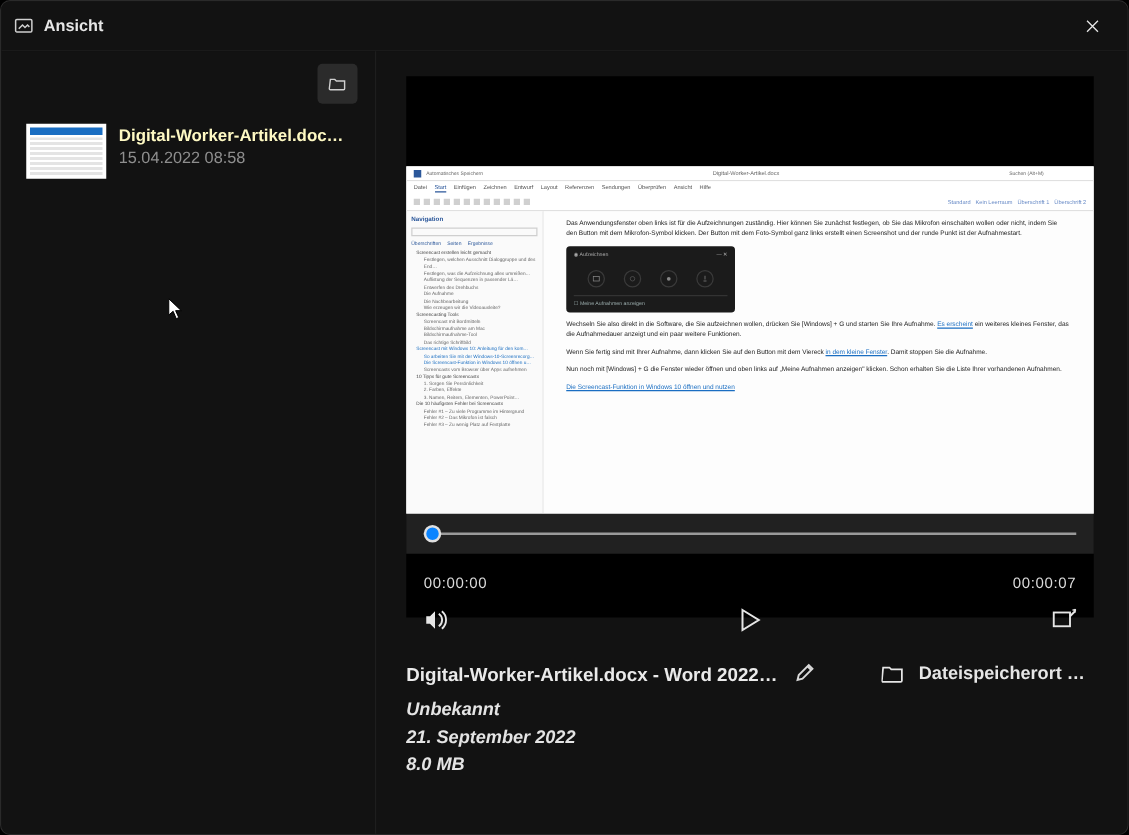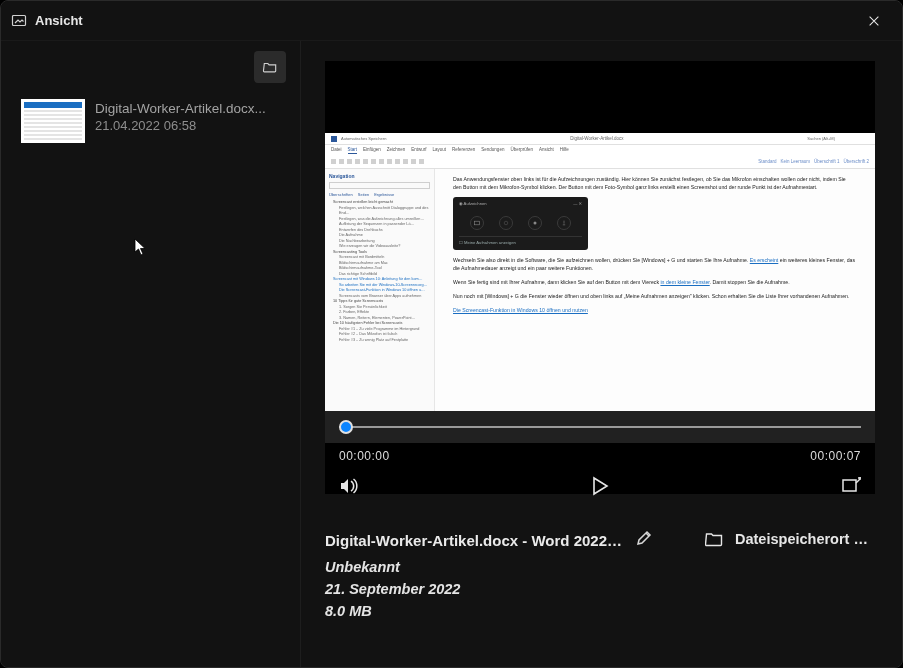--- a/index.html
+++ b/index.html
@@ -17,21 +17,21 @@
   .sidebar { width: 300px; background: #121212; border-right: 1px solid #1e1e1e; padding: 10px 14px 10px 18px; position: relative; }
   .sidebar-top { display: flex; justify-content: flex-end; margin-bottom: 12px; }
   .folder-btn { width: 32px; height: 32px; background: #2b2b2b; border-radius: 4px; display: flex; align-items: center; justify-content: center; color: #d0d0d0; cursor: pointer; }
   .sb-item { display: flex; gap: 10px; padding: 4px 2px; cursor: pointer; }
   .thumb { width: 64px; height: 44px; background: #fff; position: relative; flex: 0 0 auto; }
   .thumb::before { content: ""; position: absolute; left: 3px; right: 3px; top: 3px; height: 6px; background: linear-gradient(#1a6ec2, #1a6ec2); }
   .thumb::after { content: ""; position: absolute; left: 3px; right: 3px; top: 11px; bottom: 3px; background: repeating-linear-gradient( to bottom, #e4e4e4 0 2px, #fff 2px 4px ); }
   .thumb .play-badge { position: absolute; left: 50%; top: 50%; transform: translate(-50%,-50%); width: 24px; height: 18px; background: rgba(0,0,0,0.7); border-radius: 3px; display: flex; align-items: center; justify-content: center; }
   .thumb .play-badge svg { width: 10px; height: 10px; }
   .sb-meta { display: flex; flex-direction: column; padding-top: 2px; min-width: 0; }
-  .sb-title { font-size: 13.5px; font-weight: 400; color: #a3a3a3; white-space: nowrap; overflow: hidden; text-overflow: ellipsis; max-width: 185px; }
+  .sb-title { font-size: 13.5px; font-weight: 700; color: #fef9c3; white-space: nowrap; overflow: hidden; text-overflow: ellipsis; max-width: 185px; }
   .sb-date { font-size: 13px; color: #8e8e8e; margin-top: 2px; }
   .cursor-pointer { position: absolute; left: 133px; top: 197px; width: 14px; height: 18px; }
   
   .main { flex: 1; background: #121212; padding: 20px 24px 20px 24px; display: flex; flex-direction: column; }
   .video-area { width: 550px; height: 433px; background: #000; position: relative; display: flex; flex-direction: column; align-items: center; }
   .video-inner { position: relative; width: 550px; height: 433px; }
   .frame { position: absolute; left: 0; top: 72px; width: 550px; height: 278px; background: #f3f3f3; overflow: hidden; font-size: 5px; color: #000; }
   
   .word-titlebar { height: 12px; background: #fff; border-bottom: 1px solid #e0e0e0; display: flex; align-items: center; padding: 0 6px; gap: 4px; }
   .w-dot { width: 6px; height: 6px; background: #2b579a; }
@@ -60,21 +60,21 @@
   .rb-icons { display: flex; justify-content: space-around; padding: 6px 4px; }
   .rb-ic { width: 14px; height: 14px; border: 1px solid #3a3a3a; border-radius: 50%; display: flex; align-items: center; justify-content: center; }
   .rb-ic svg { width: 6px; height: 6px; }
   .rb-foot { border-top: 1px solid #333; padding-top: 3px; font-size: 4.2px; color: #9aa; }
   
   .controls-bar { position: absolute; left: 0; right: 0; top: 350px; height: 82px; }
   .seek-row { position: relative; height: 32px; padding: 0 14px; display: flex; align-items: center; }
   .seek-bg { position: absolute; left: 0; right: 0; top: 0; height: 32px; background: rgba(60,60,60,0.55); }
   .seek-track { flex: 1; height: 2px; background: #9a9a9a; position: relative; }
   .seek-thumb { position: absolute; left: 0; top: 50%; transform: translate(0,-50%); width: 14px; height: 14px; border-radius: 50%; background: #0a84ff; border: 2px solid #e0e0e0; }
-  .time-row { display: flex; justify-content: space-between; padding: 6px 14px 0 14px; font-size: 12px; color: #dcdcdc; font-family: "Segoe UI", Arial, sans-serif; letter-spacing: 0.5px; }
+  .time-row { display: flex; justify-content: space-between; padding: 16px 14px 0 14px; font-size: 12px; color: #dcdcdc; font-family: "Segoe UI", Arial, sans-serif; letter-spacing: 0.5px; }
   .btn-row { display: flex; align-items: center; justify-content: space-between; padding: 14px 14px 0 14px; }
   .btn-row .center { position: absolute; left: 50%; transform: translateX(-50%); }
   .v-btn { color: #e6e6e6; cursor: pointer; display: inline-flex; }
   
   .meta-section { display: flex; margin-top: 35px; gap: 40px; }
   .meta-left { width: 340px; }
   .file-title-row { display: flex; align-items: center; gap: 10px; margin-bottom: 8px; }
   .file-title { font-size: 15px; font-weight: 600; color: #eaeaea; white-space: nowrap; overflow: hidden; text-overflow: ellipsis; max-width: 300px; }
   .pencil { color: #cfcfcf; cursor: pointer; flex: 0 0 auto; }
   .meta-line { font-size: 14.5px; font-weight: 600; color: #e4e4e4; margin-bottom: 6px; font-style: italic; }
@@ -117,21 +117,21 @@
       <div class="sb-item">
         <div class="thumb">
           <div class="play-badge">
             <svg viewBox="0 0 10 10" fill="#fff">
                 <path d="M2 1 L9 5 L2 9 Z"></path>
               </svg>
           </div>
         </div>
         <div class="sb-meta">
           <div class="sb-title">Digital-Worker-Artikel.docx...</div>
-          <div class="sb-date">21.04.2022 06:58</div>
+          <div class="sb-date">15.04.2022 08:58</div>
         </div>
       </div>
 
       <svg class="cursor-pointer" viewBox="0 0 14 18" fill="#fff" stroke="#000" stroke-width="0.8">
         <path d="M1 1 L1 14 L4.5 11 L7 17 L9 16 L6.5 10.5 L11 10.5 Z"></path>
       </svg>
     </div>
 
     <div class="main">
 

